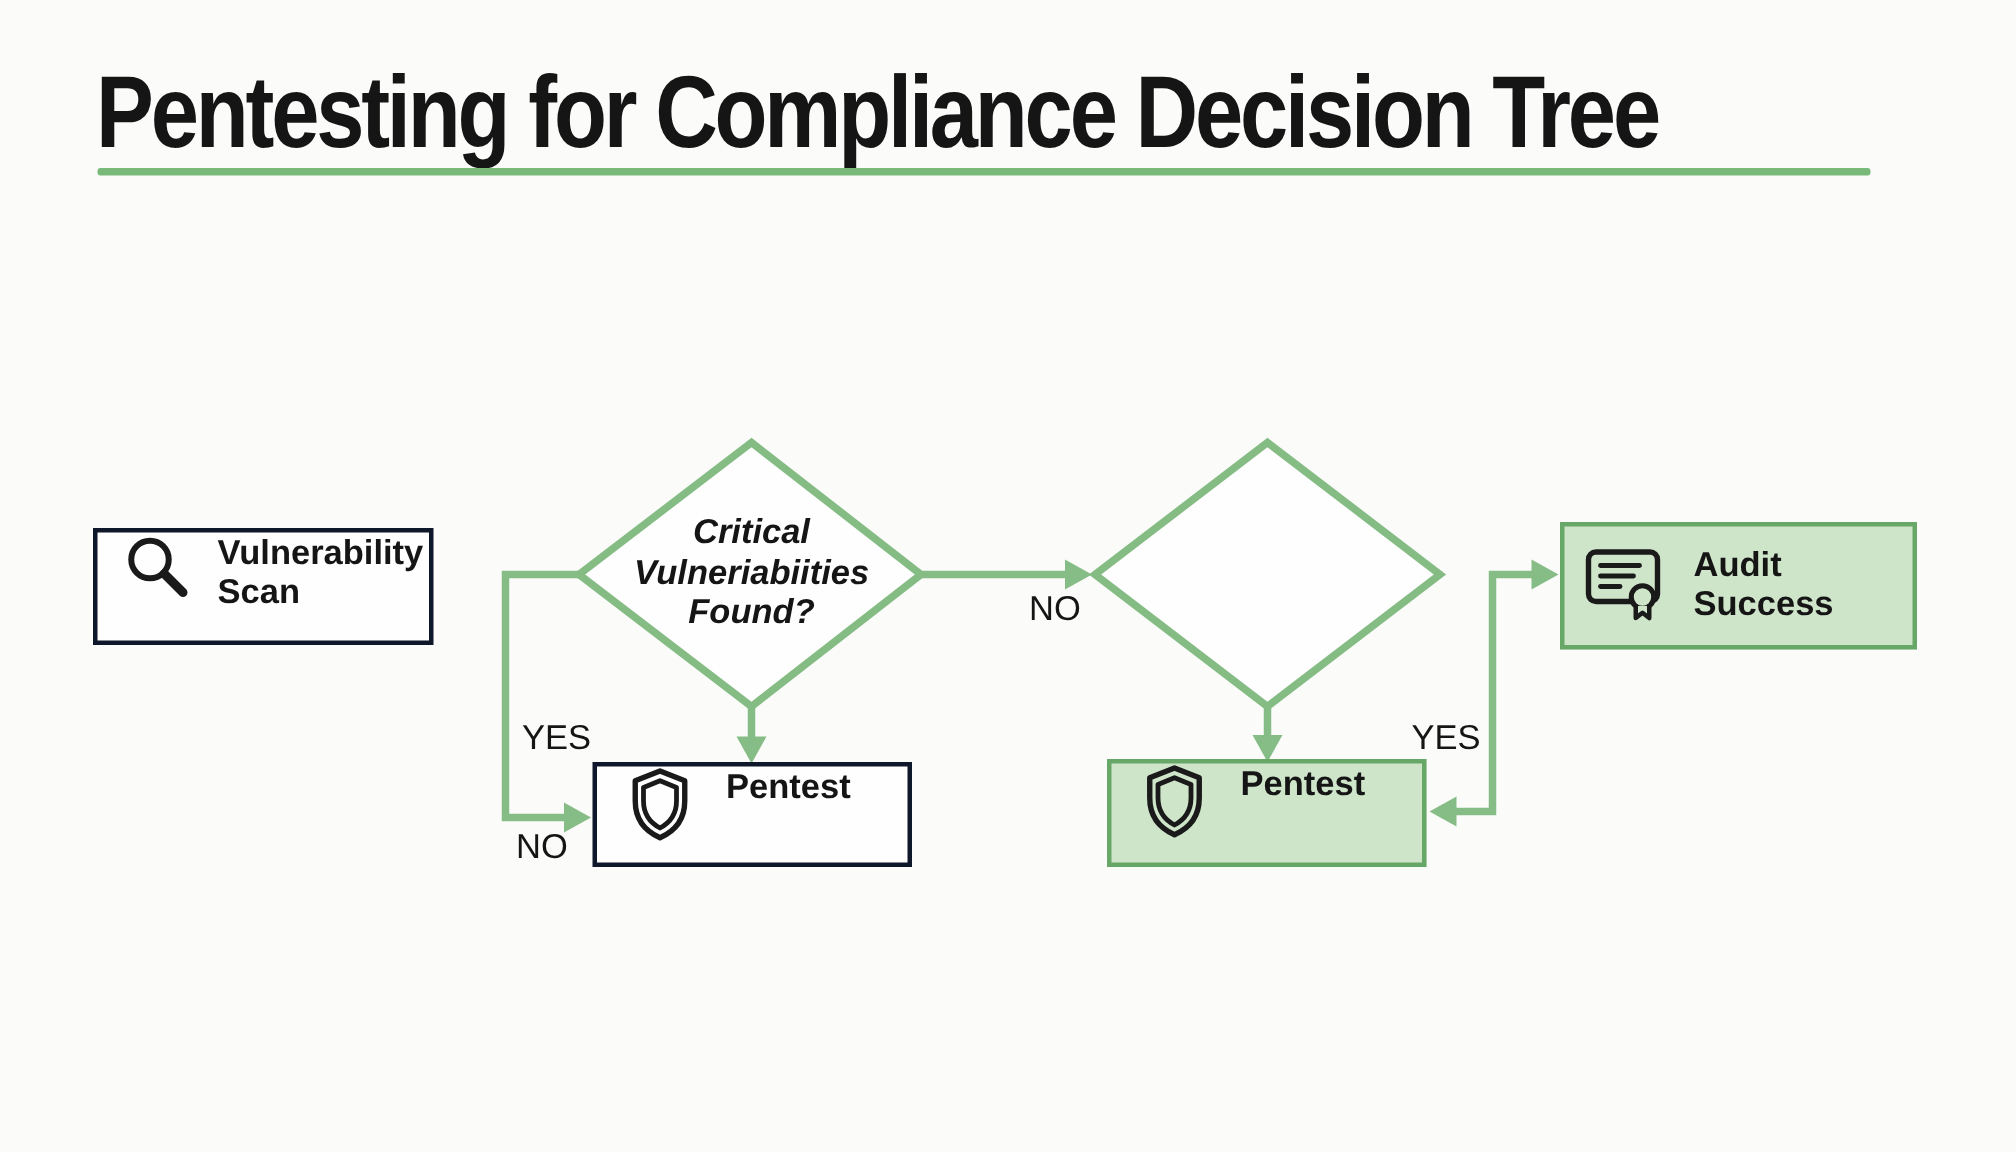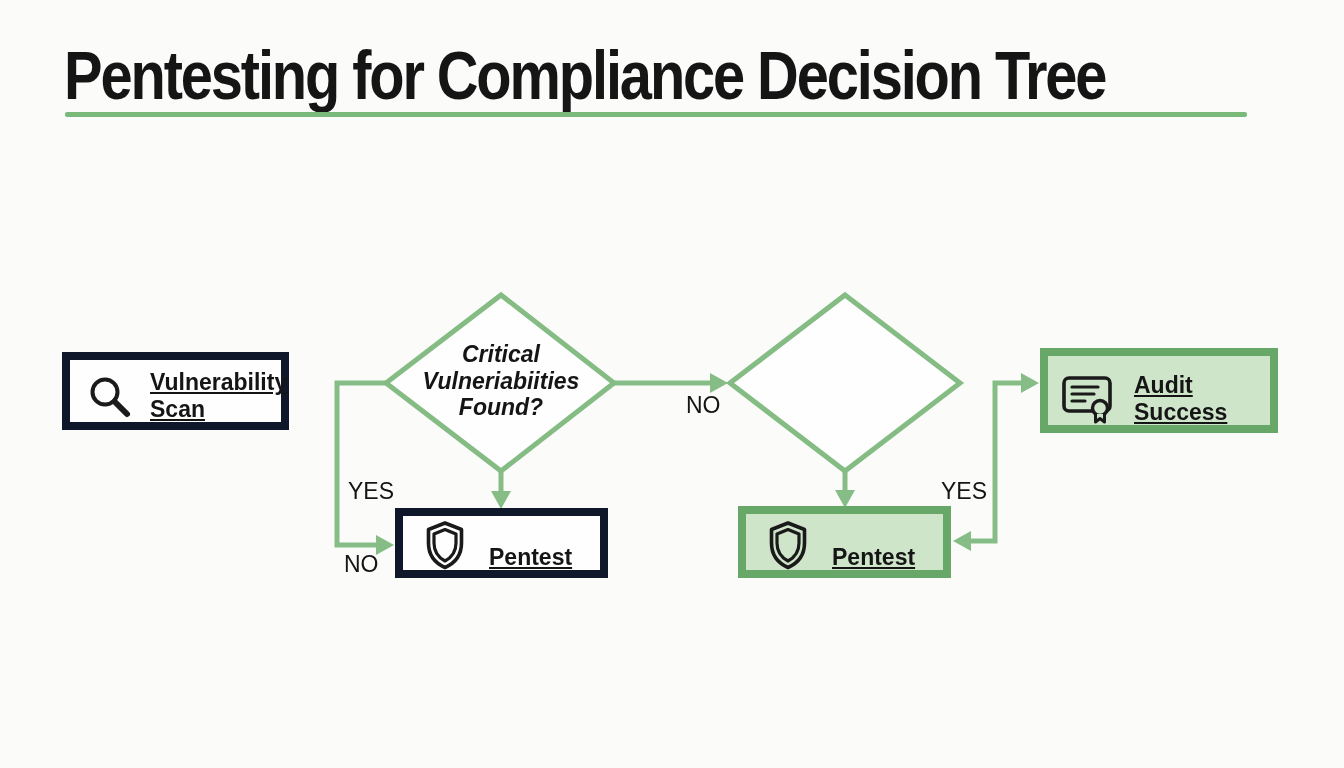--- a/index.html
+++ b/index.html
@@ -21,22 +21,22 @@
   .title-underline{
     position:absolute;left:65px;top:112px;width:1182px;height:5px;
     background:#79b979;border-radius:2px;
   }
 
   
   svg.wires{position:absolute;left:0;top:0;z-index:1;}
 
   
   .node{
-    position:absolute;z-index:2;display:flex;align-items:flex-end;
-    box-sizing:border-box;background:#fdfefd;border:8px solid #0f172a;text-decoration:underline;
+    position:absolute;z-index:2;display:flex;align-items:flex-start;
+    box-sizing:border-box;background:#fdfefd;border:3px solid #0f172a;
   }
   .node.filled{background:#cfe5ca;border-color:#67a767;}
   .node .nlabel{
     font-weight:bold;font-size:23px;line-height:1.15;
     white-space:pre-line;color:#151515;
   }
   .node .icon{display:flex;align-items:center;justify-content:center;flex:0 0 auto;}
 
   
   .dlabel{

